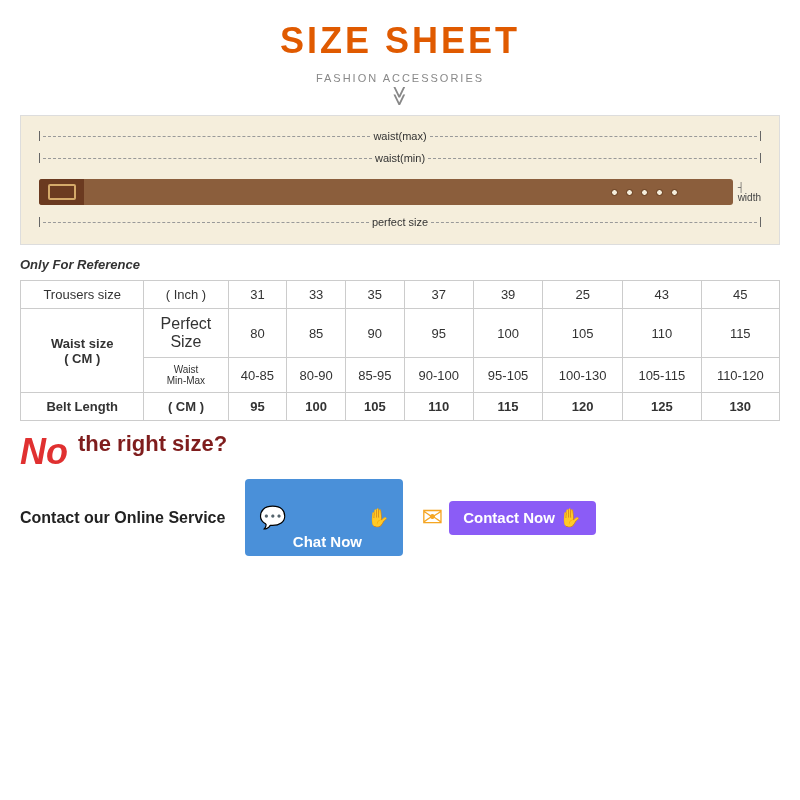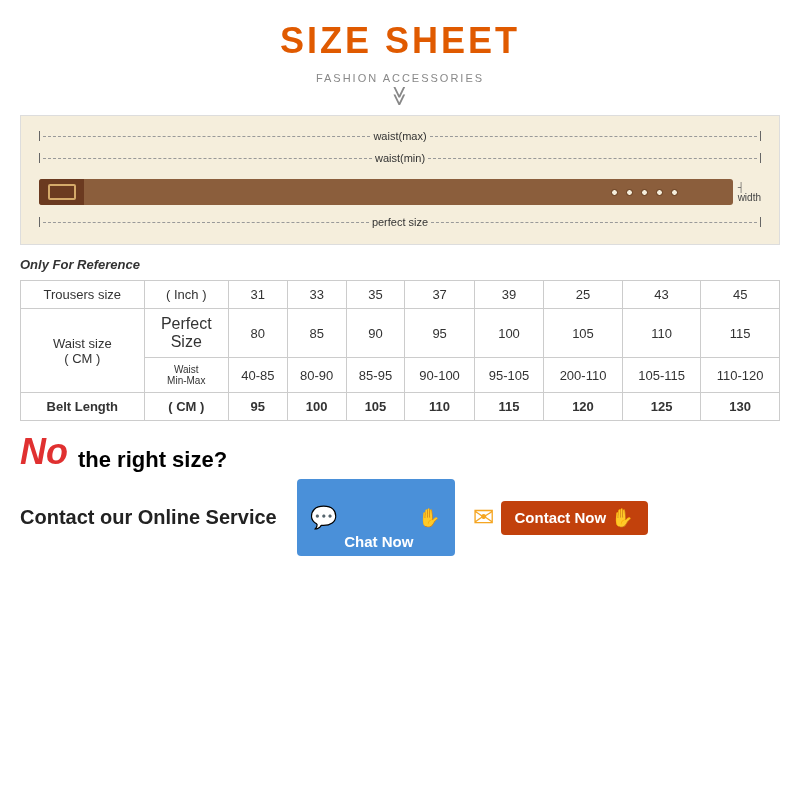--- a/index.html
+++ b/index.html
@@ -106,63 +106,63 @@
     .size-table .row-header {
       font-weight: normal;
       text-align: center;
     }
 
     .size-table .bold-row td, .size-table .bold-row th {
       font-weight: bold;
     }
 
     .size-table .waist-main {
-      font-weight: normal;
+      font-weight: bold;
     }
 
     .remark {
       font-size: 12px;
       color: #555;
       margin-top: 6px;
       margin-bottom: 12px;
     }
 
     
     .no-size-section {
       margin-top: 10px;
     }
 
     .no-size-row {
       display: flex;
-      align-items: flex-end;
+      align-items: flex-start;
       margin-bottom: 6px;
     }
 
     .no-text {
       font-size: 36px;
       font-weight: bold;
       color: #e03030;
       font-style: italic;
       margin-right: 10px;
     }
 
     .no-size-label {
       font-size: 22px;
       font-weight: bold;
-      color: #000000;
+      color: #7f1d1d;
     }
 
     .contact-row {
       display: flex;
       align-items: center;
       margin-top: 6px;
     }
 
     .contact-label {
-      font-size: 20px;
+      font-size: 16px;
       font-weight: bold;
       color: #222;
       margin-right: 20px;
     }
 
     .chat-btn {
       display: flex;
       align-items: center;
       background: #4a90d9;
       border-radius: 4px;
@@ -379,21 +379,21 @@
         <td>115</td>
       </tr>
 
       <tr>
         <td style="font-size:10px;">Waist<br>Min-Max</td>
         <td>40-85</td>
         <td>80-90</td>
         <td>85-95</td>
         <td>90-100</td>
         <td>95-105</td>
-        <td>200-110</td>
+        <td>100-130</td>
         <td>105-115</td>
         <td>110-120</td>
       </tr>
 
       <tr class="bold-row">
         <td><strong>Belt Length</strong></td>
         <td><strong>( CM )</strong></td>
         <td><strong>95</strong></td>
         <td><strong>100</strong></td>
         <td><strong>105</strong></td>
@@ -415,19 +415,19 @@
     <div class="contact-row">
       <span class="contact-label">Contact our Online Service</span>
       <div class="chat-btn">
         <span class="chat-icon">💬</span>
         <span class="chat-text">Chat Now</span>
         <span class="hand-icon">✋</span>
       </div>
       <div style="display:flex; align-items:center; margin-left:8px;">
         <span style="font-size:26px; color:#f5a623;">✉</span>
       </div>
-      <div class="contact-btn" style="margin-left:6px; background:#c2410c;">
+      <div class="contact-btn" style="margin-left:6px; background:#8b5cf6;">
         <span class="contact-text">Contact Now</span>
         <span class="hand-icon">✋</span>
       </div>
     </div>
   </div>
 </div>
 
 </body></html>

